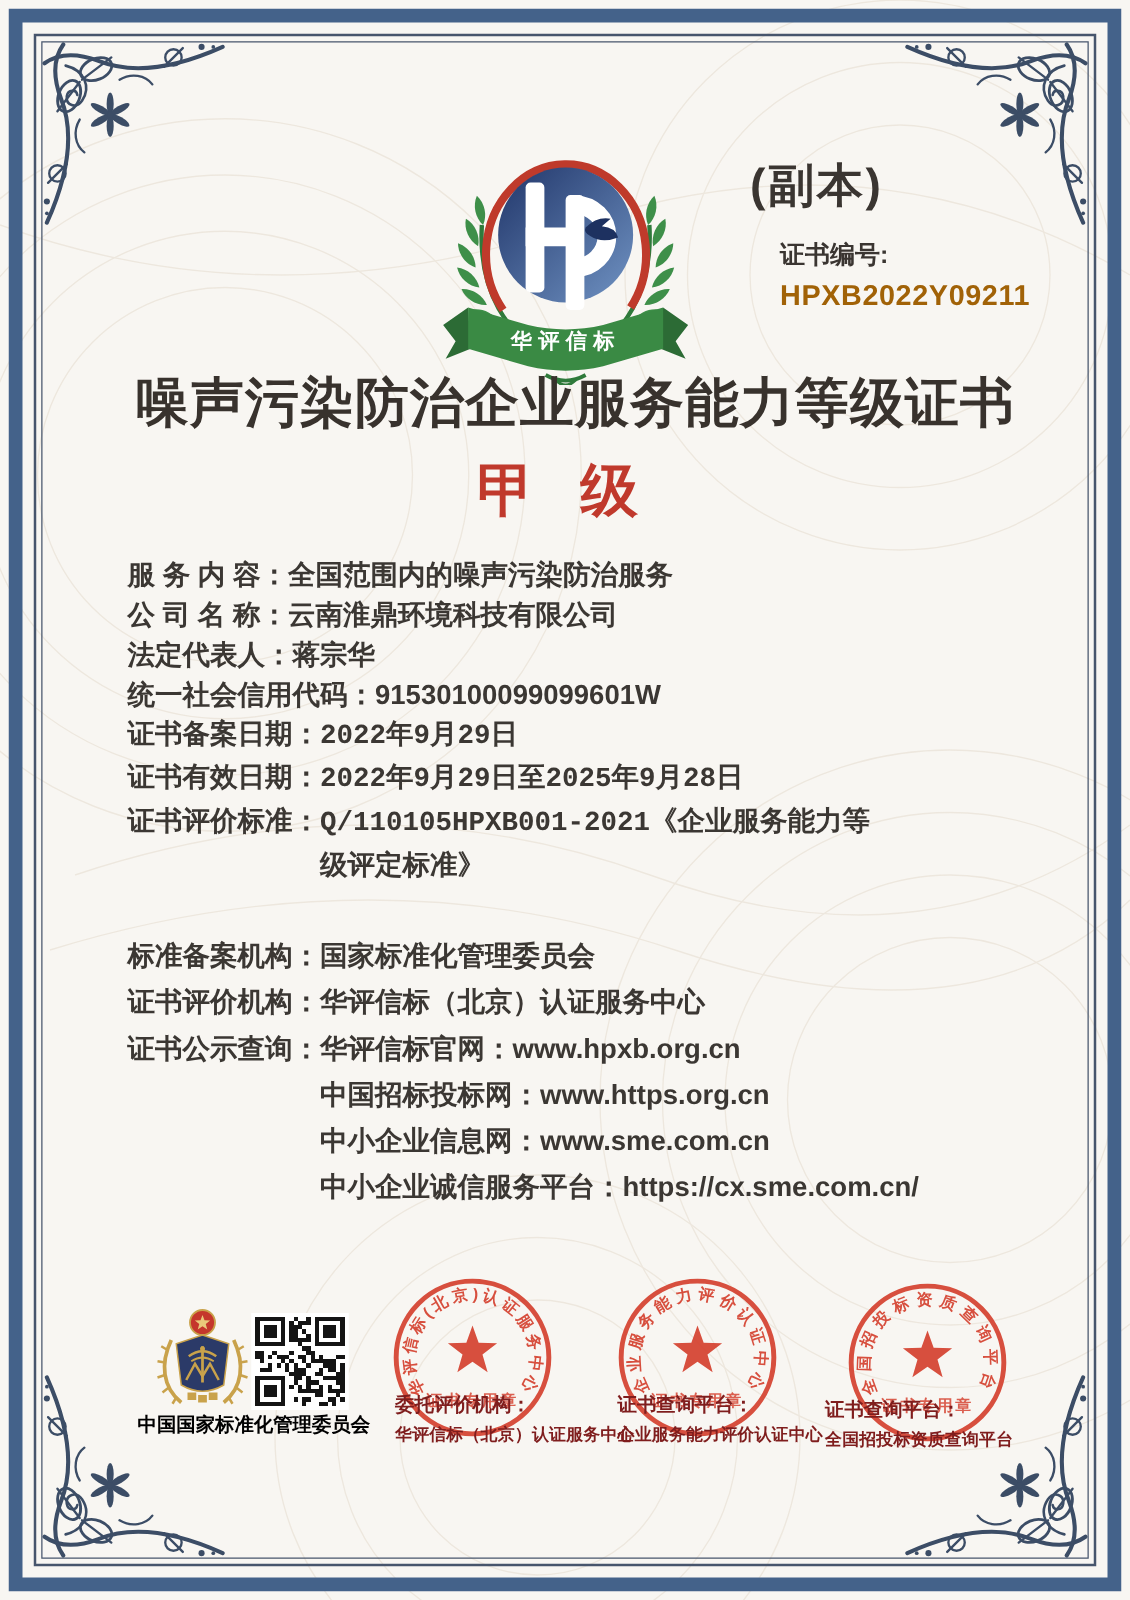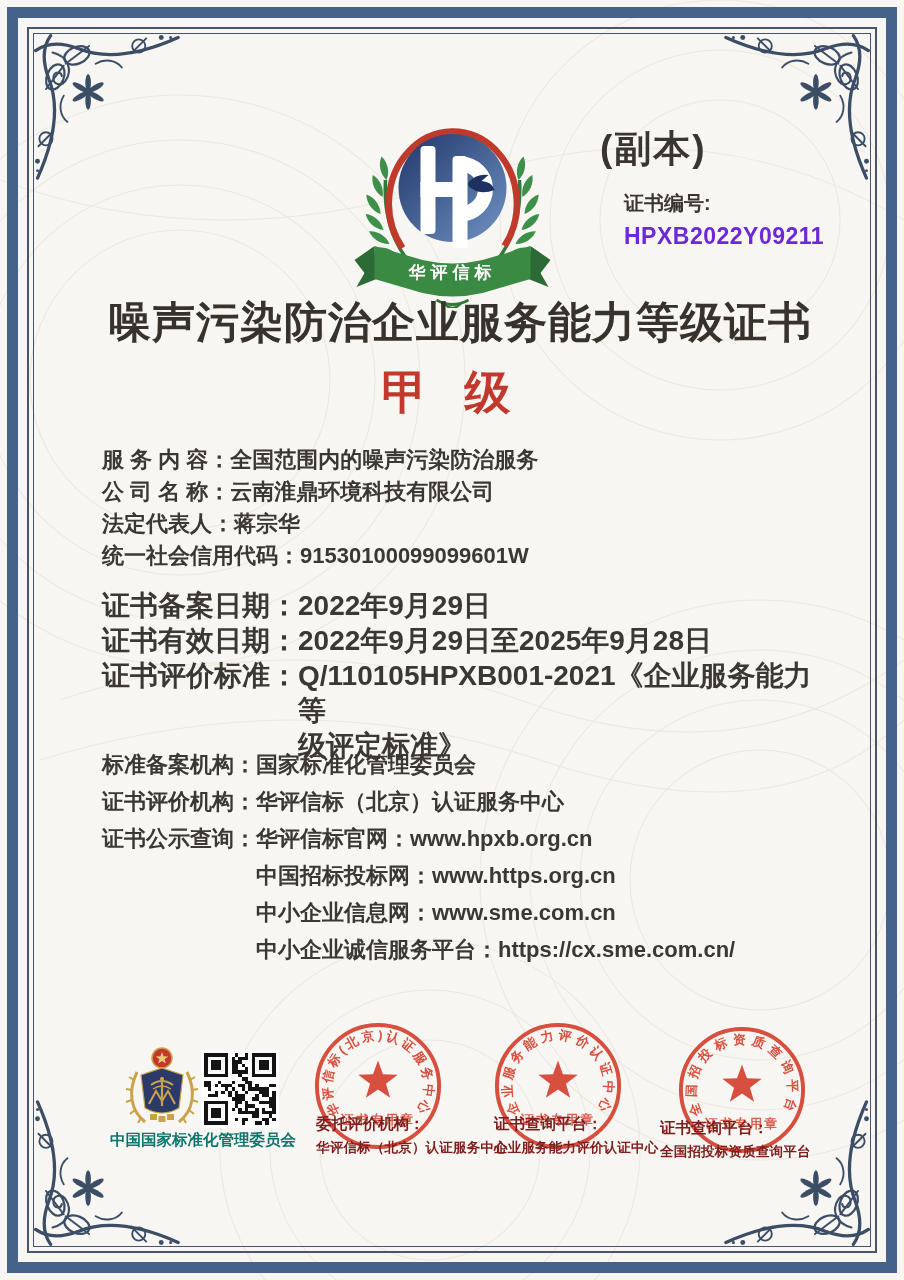--- a/index.html
+++ b/index.html
@@ -16,37 +16,37 @@
   .corner.tl{left:30px;top:30px;}
   .corner.tr{right:30px;top:30px;}
   .corner.bl{left:30px;bottom:30px;}
   .corner.br{right:30px;bottom:30px;}
 
   .logo{position:absolute;left:350px;top:96px;z-index:3;}
 
   .copy{position:absolute;left:600px;top:124px;font-size:37px;font-weight:800;color:#3a3531;letter-spacing:2px;z-index:3;}
   .certno{position:absolute;left:624px;top:190px;z-index:3;}
   .certno .lab{font-size:20px;font-weight:800;color:#3a3531;}
-  .certno .num{font-size:23px;font-weight:800;color:#6d28d9;margin-top:6px;letter-spacing:.5px;}
+  .certno .num{font-size:23px;font-weight:800;color:#a16207;margin-top:6px;letter-spacing:.5px;}
 
   .title{position:absolute;left:56px;right:40px;top:294px;text-align:center;font-size:43px;font-weight:900;color:#38322d;letter-spacing:1px;z-index:3;}
   .grade{position:absolute;left:40px;right:40px;top:362px;text-align:center;font-size:46px;font-weight:900;color:#c0392c;letter-spacing:12px;z-index:3;}
 
   .sec{position:absolute;left:102px;right:70px;color:#3b3733;font-weight:700;z-index:3;}
   .company{top:444px;font-size:22px;line-height:32px;}
-  .certsec{top:588px;font-size:28px;line-height:35px;}
+  .certsec{top:571px;font-size:22px;line-height:35px;font-family:Liberation Mono, monospace;}
   .agsec{top:746px;font-size:22px;line-height:37px;}
   .frow{display:flex;align-items:flex-start;}
   .frow .lbl{white-space:pre;flex:none;}
   .frow .val{flex:1;}
 
   
   .emblem{position:absolute;left:122px;top:1044px;z-index:3;}
   .qr{position:absolute;left:201px;top:1050px;width:78px;height:78px;z-index:3;}
-  .authority{position:absolute;left:80px;top:1130px;width:246px;text-align:center;font-size:15.5px;font-weight:800;color:#0f766e;z-index:4;}
+  .authority{position:absolute;left:80px;top:1130px;width:246px;text-align:center;font-size:15.5px;font-weight:800;color:#000000;z-index:4;}
 
   .seal{position:absolute;width:132px;height:132px;opacity:.92;z-index:3;}
   .seal.s1{left:312px;top:1020px;}
   .seal.s2{left:492px;top:1020px;}
   .seal.s3{left:676px;top:1024px;}
   .caption{position:absolute;color:#7f1d1d;z-index:5;}
   .caption .t{font-size:15.5px;font-weight:800;}
   .caption .v{font-size:13.5px;font-weight:700;margin-top:4px;letter-spacing:.2px;}
   .caption.c1{left:316px;top:1114px;}
   .caption.c2{left:494px;top:1114px;}

